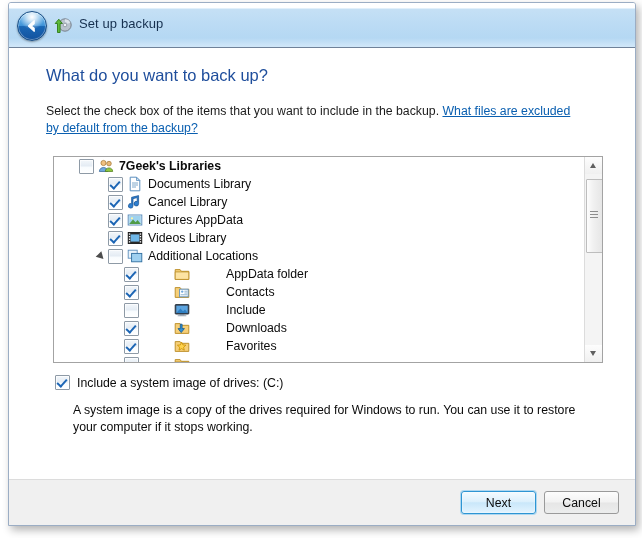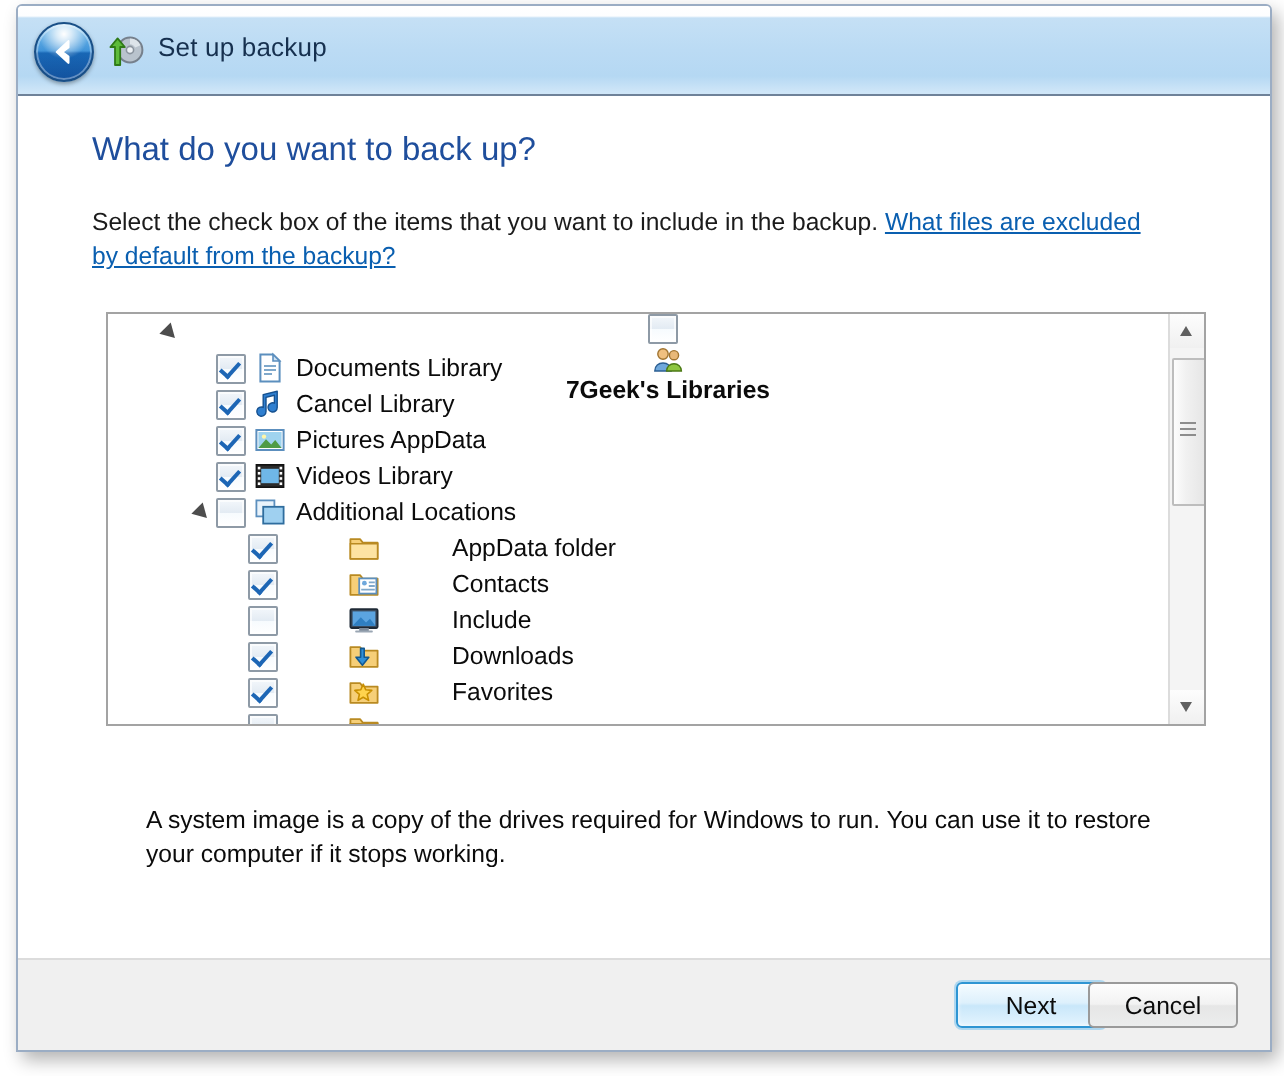--- a/index.html
+++ b/index.html
@@ -110,21 +110,21 @@
     align-items: center;
     white-space: nowrap;
     cursor: default;
   }
   .row .lbl {
     font-size: 12.3px;
     color: #0b0b0b;
     padding-left: 5px;
   }
   .row.bold .lbl { font-weight: bold; }
-  .indent-0 { padding-left: 25px; flex-direction: column; }
+  .indent-0 { padding-left: 25px; }
   .indent-1 { padding-left: 54px; }
   .indent-2 { padding-left: 70px; gap: 31px; }
 
   
   .expander {
     position: absolute;
     width: 0; height: 0;
     border-left: 4.5px solid transparent;
     border-right: 4.5px solid transparent;
     border-top: 7px solid #4d4d4d;
@@ -250,21 +250,21 @@
     border: 1px solid #9a9a9a;
     border-radius: 3px;
     cursor: pointer;
     padding: 0;
   }
   .btn.default {
     background: linear-gradient(to bottom,#f4fbff 0%,#ddf0fc 45%,#c9e7fa 52%,#e4f4fe 100%);
     border: 1px solid #2e95d3;
     box-shadow: 0 0 0 1px rgba(120,195,240,0.55), inset 0 0 2px rgba(255,255,255,0.9);
   }
-  .btn-next   { right: 82px; text-align: center; }
+  .btn-next   { right: 99px; text-align: center; }
   .btn-cancel { right: 16px; }
 </style>
 </head>
 <body>
 
 <div class="window">
 
   <div class="titlebar">
 
     <div class="back-btn">
@@ -452,20 +452,24 @@
               <span></span>
               <span></span>
           </div>
         </div>
         <div class="sb-arrow down">
             <i></i>
           </div>
       </div>
     </div>
 
+    <div class="sysimg-row">
+      <div class="cb checked"></div>
+      <div class="lbl">Include a system image of drives: (C:)</div>
+    </div>
 
     <div class="sysimg-desc">A system image is a copy of the drives required for Windows to run. You can use it to restore your computer if it stops working.</div>
   </div>
 
   <div class="footer">
     <button class="btn default btn-next">Next</button>
     <button class="btn btn-cancel">Cancel</button>
   </div>
 
 </div>

